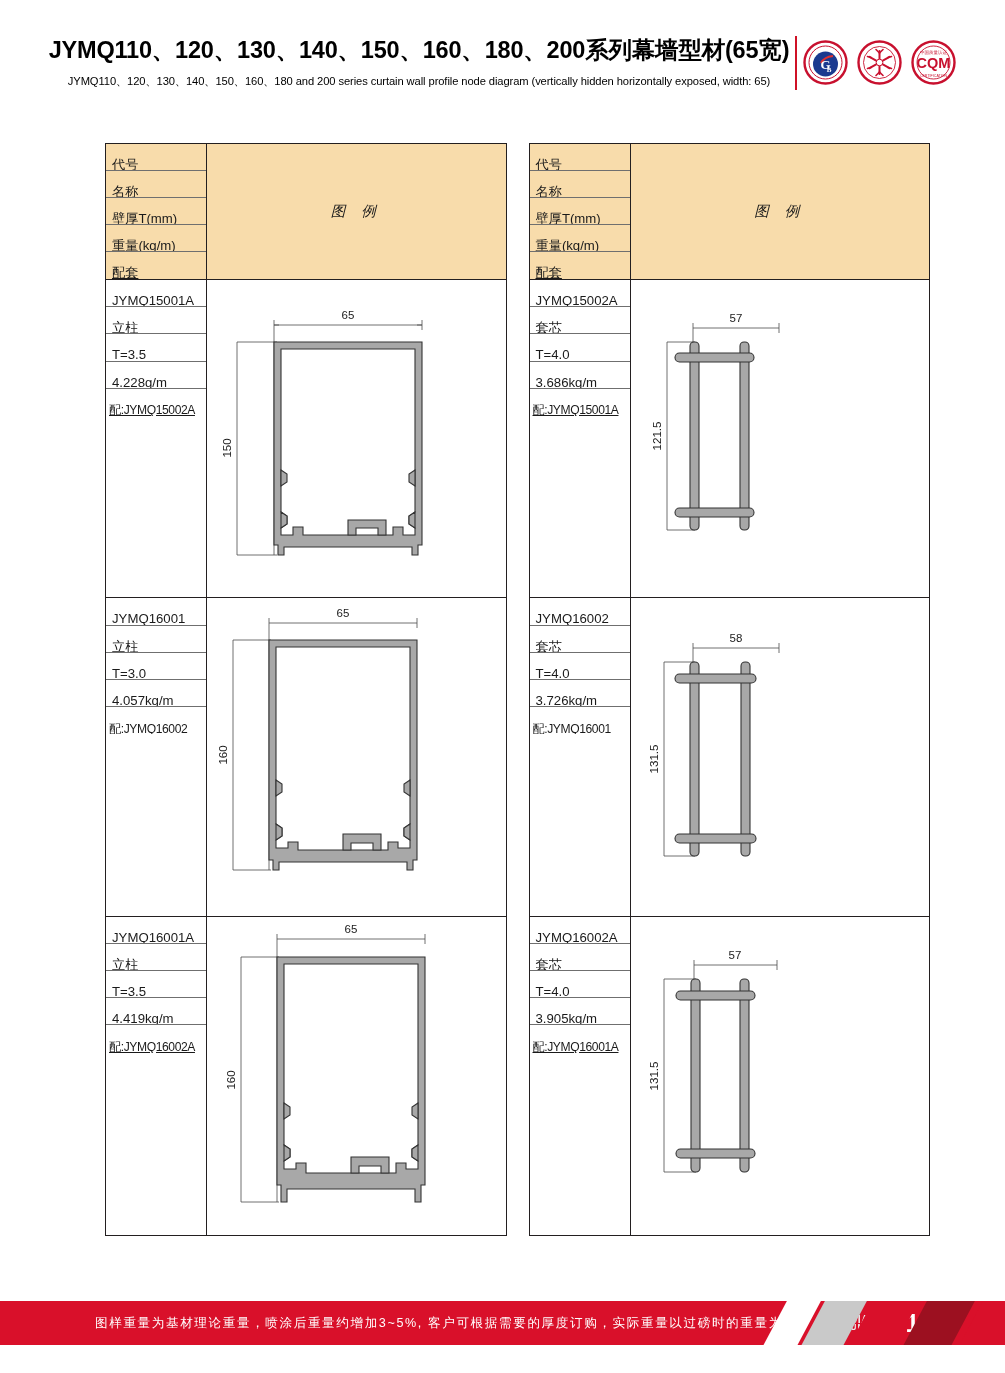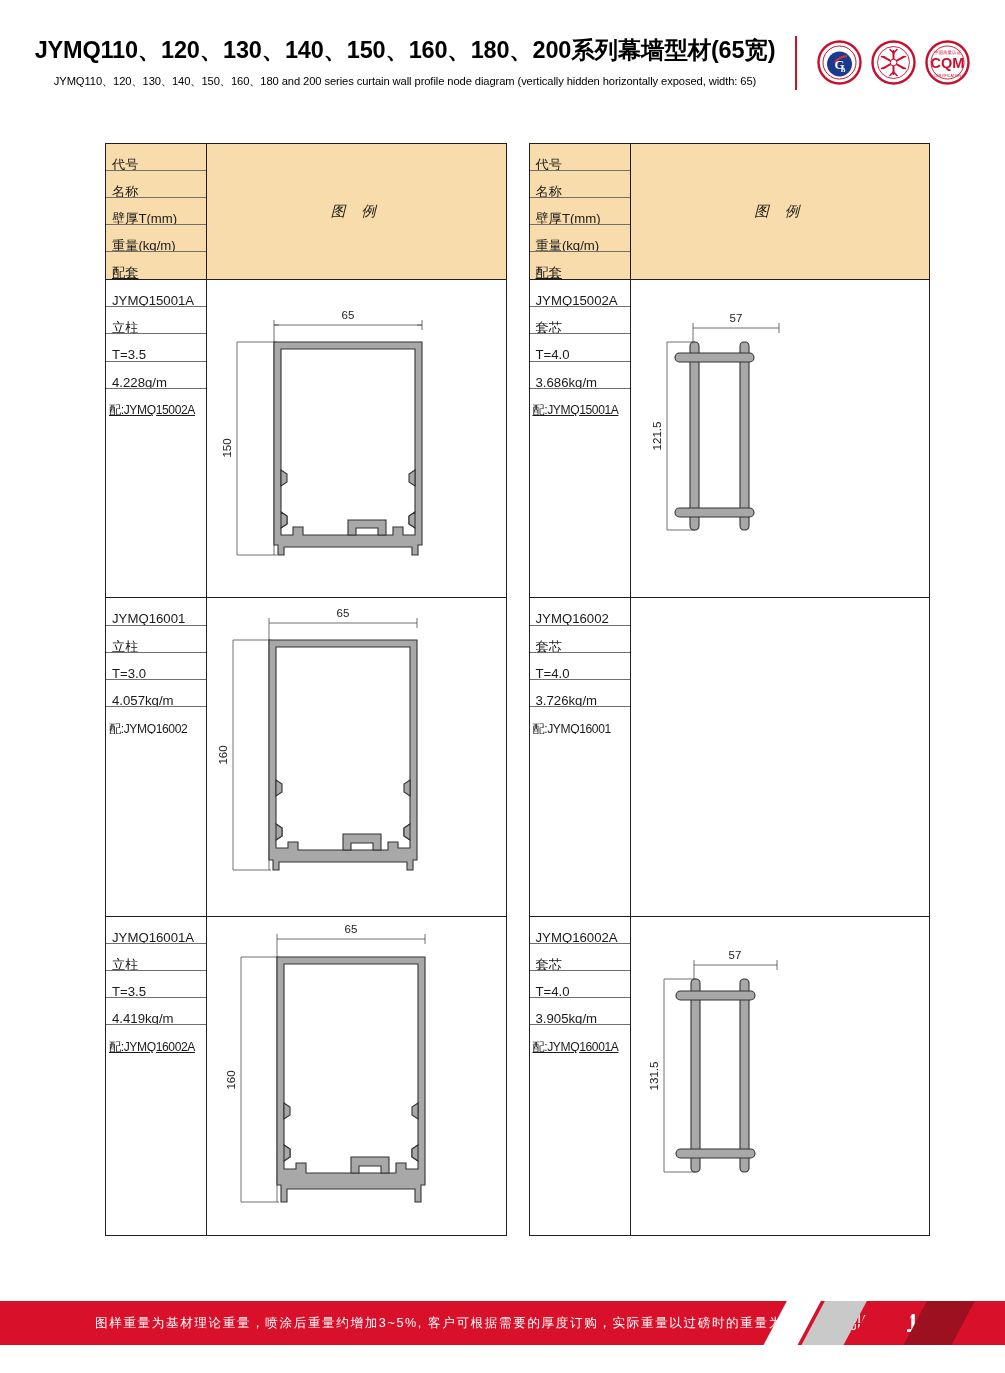--- a/index.html
+++ b/index.html
@@ -10,21 +10,21 @@
     position: relative;
     overflow: hidden;
   }
 
   
   .header {
     position: absolute; top: 0; left: 0;
     width: 1005px; height: 125px;
     display: flex; align-items: center; justify-content: center;
   }
-  .header-inner { display: flex; align-items: center; gap: 14px; }
+  .header-inner { display: flex; align-items: center; }
   .title-block { text-align: center; }
   .main-title {
     font-size: 23.5px; font-weight: bold; color: #000;
     letter-spacing: -0.2px; white-space: nowrap;
     line-height: 1.25;
   }
   .sub-title {
     font-size: 11.2px; color: #000; white-space: nowrap;
     margin-top: 8px; letter-spacing: -0.1px;
   }
@@ -324,20 +324,40 @@
       <div class="blockrow data-row">
         <div class="labels-wrap">
           <div class="labels data">
             <div class="lcell">JYMQ16002</div>
             <div class="lcell">套芯</div>
             <div class="lcell">T=4.0</div>
             <div class="lcell">3.726kg/m</div>
             <div class="lcell tiny">配:JYMQ16001</div>
           </div>
         </div>
+        <div class="figure">
+          <svg width="312" height="317" viewBox="0 0 312 317">
+            <g stroke="#4d4d4d" stroke-width="0.8" fill="none">
+              <line x1="62" y1="50" x2="148" y2="50"></line>
+              <line x1="62" y1="45" x2="62" y2="258"></line>
+              <line x1="148" y1="45" x2="148" y2="55"></line>
+              <line x1="33" y1="64" x2="33" y2="258"></line>
+              <line x1="33" y1="64" x2="64" y2="64"></line>
+              <line x1="33" y1="258" x2="64" y2="258"></line>
+            </g>
+            <text x="105" y="44" font-size="11.5" fill="#1a1a1a" text-anchor="middle" font-family="Liberation Sans, sans-serif">58</text>
+            <text x="0" y="0" font-size="11.5" fill="#1a1a1a" text-anchor="middle" font-family="Liberation Sans, sans-serif" transform="translate(27,161) rotate(-90)">131.5</text>
+            <g fill="#a8a8a8" stroke="#333" stroke-width="1.1" stroke-linejoin="round">
+              <rect x="59" y="64" width="9" height="194" rx="4"></rect>
+              <rect x="110" y="64" width="9" height="194" rx="4"></rect>
+              <rect x="44" y="76" width="81" height="9" rx="4.5"></rect>
+              <rect x="44" y="236" width="81" height="9" rx="4.5"></rect>
+            </g>
+          </svg>
+        </div>
       </div>
 
       <div class="blockrow data-row">
         <div class="labels-wrap">
           <div class="labels data">
             <div class="lcell">JYMQ16002A</div>
             <div class="lcell">套芯</div>
             <div class="lcell">T=4.0</div>
             <div class="lcell">3.905kg/m</div>
             <div class="lcell tiny">配:JYMQ16001A</div>

